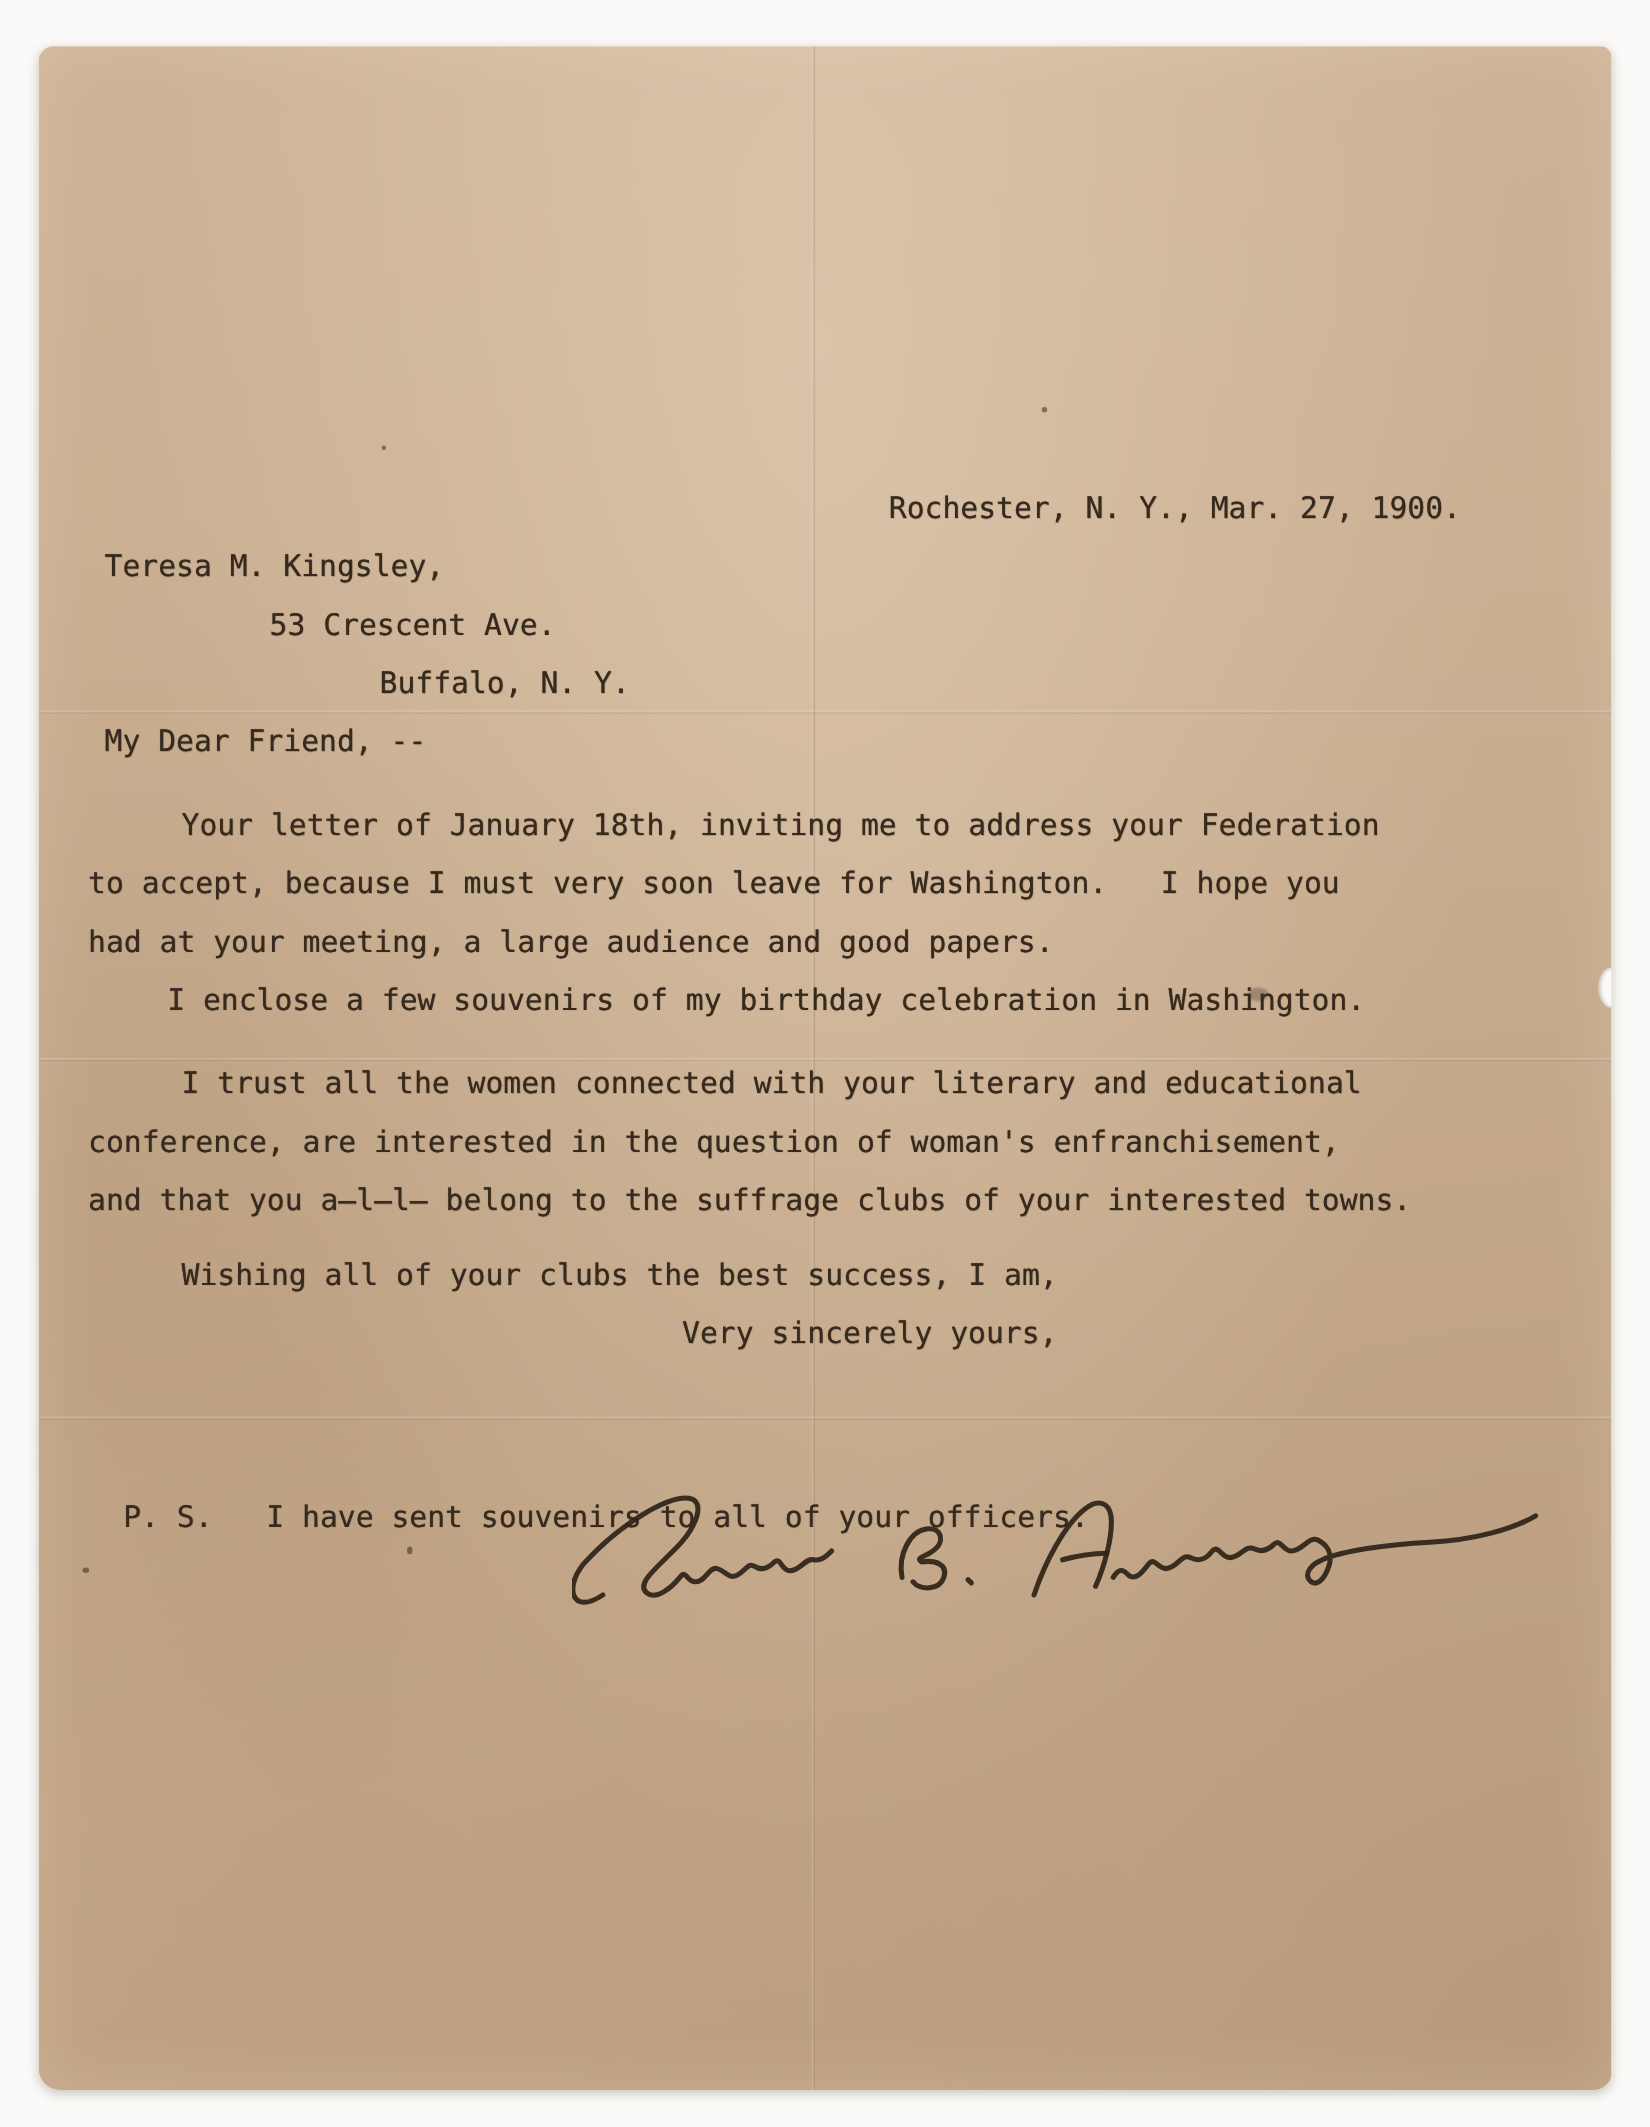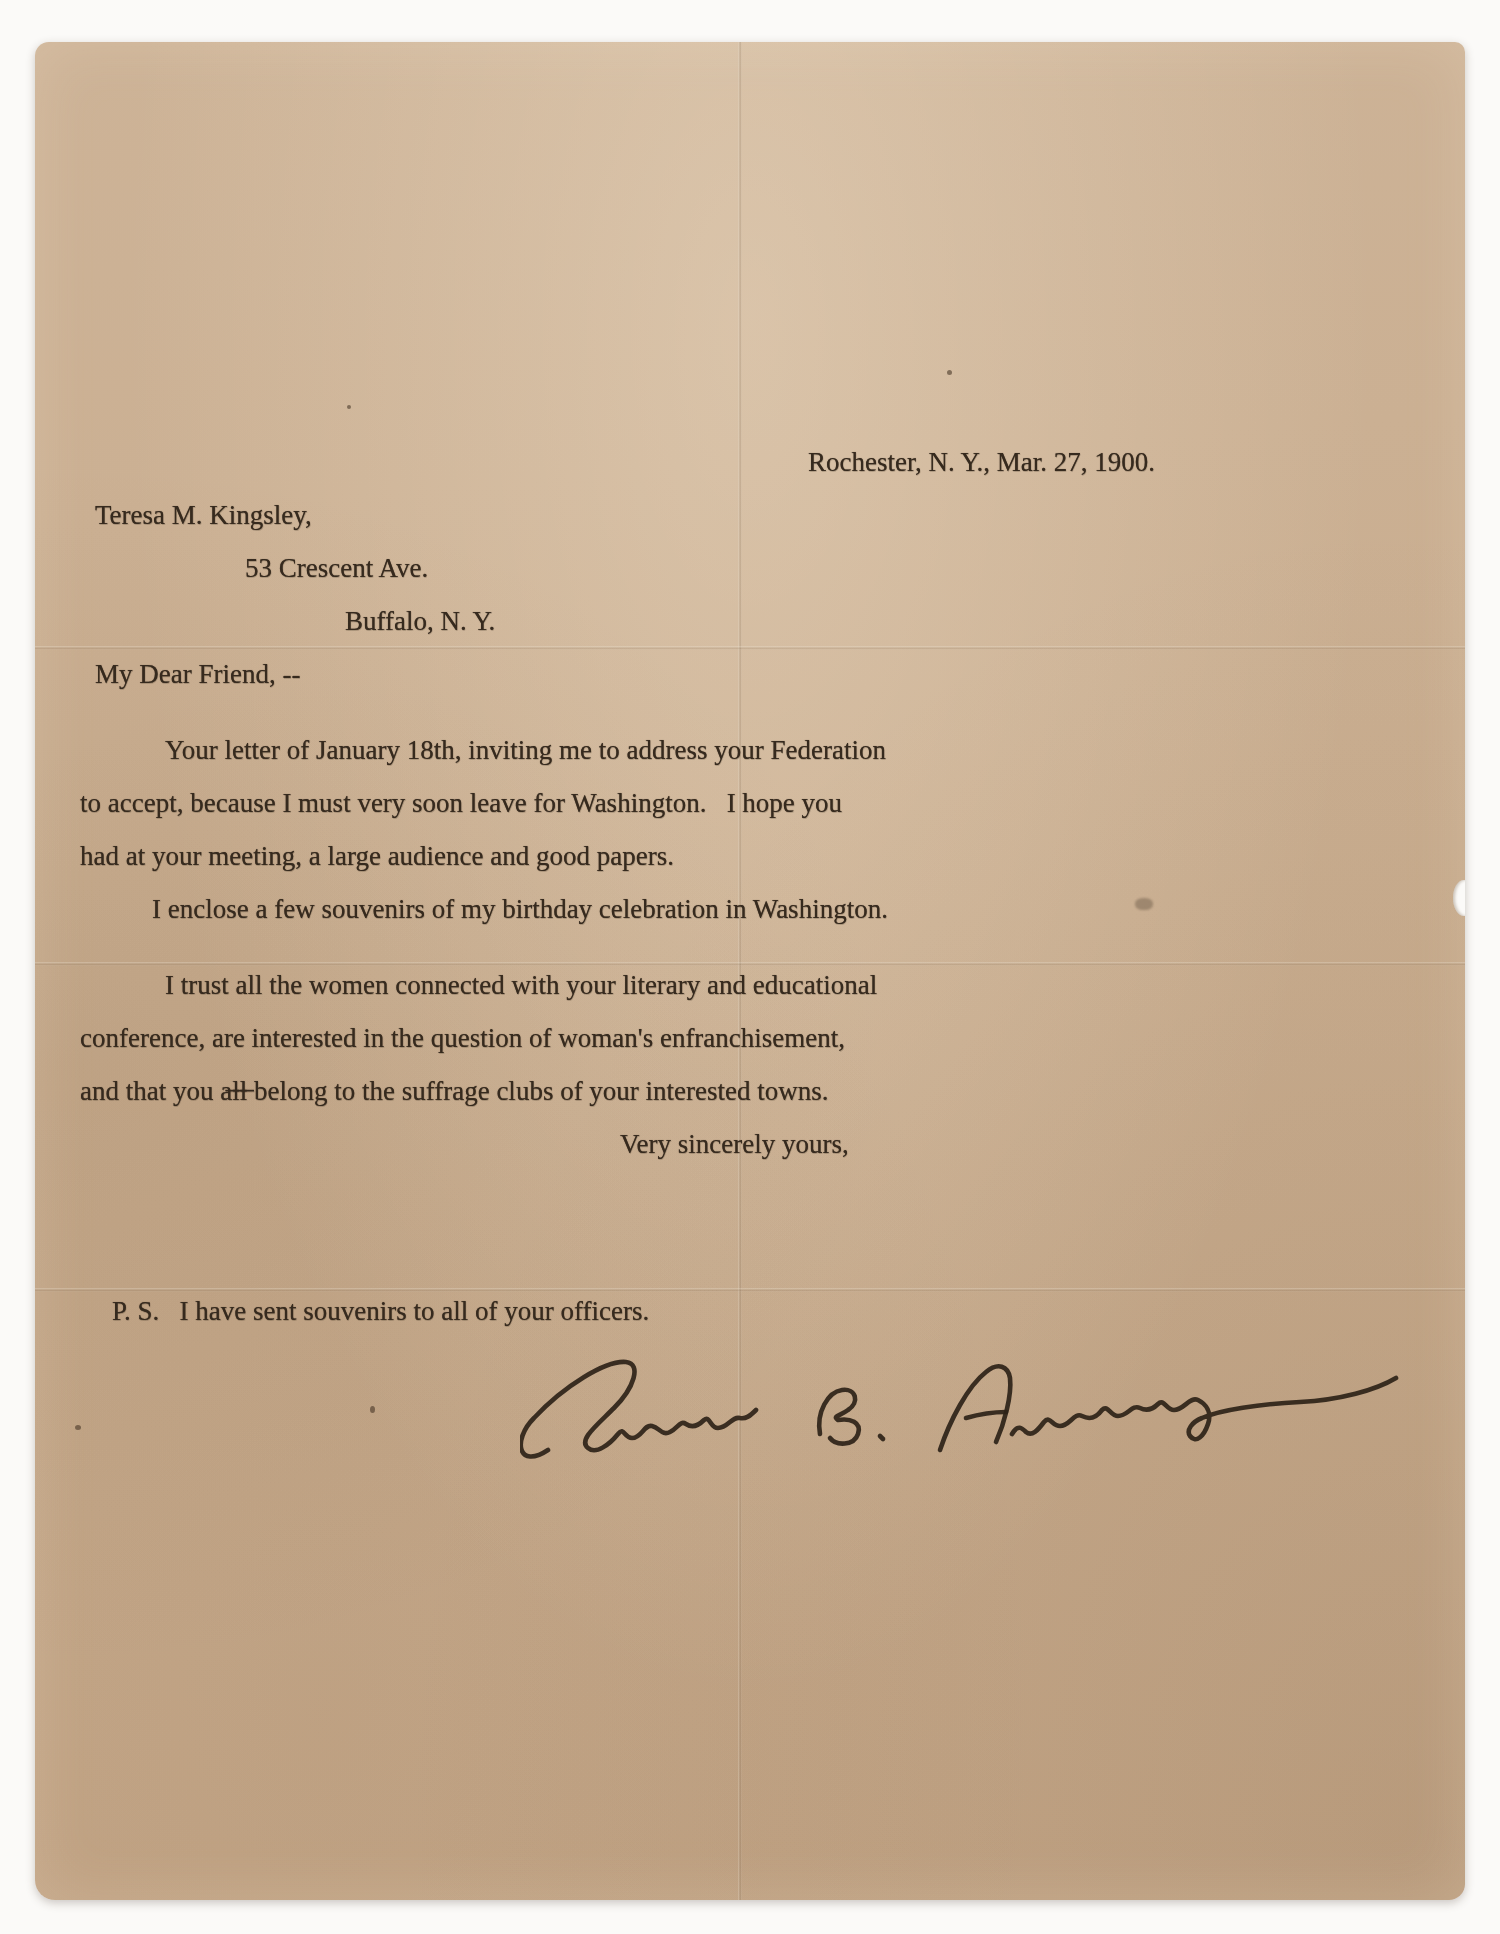--- a/index.html
+++ b/index.html
@@ -2,21 +2,21 @@
 <html><head>
 <meta charset="utf-8">
 <style>
   html,body{margin:0;padding:0;}
   body{
     width:1500px;height:1934px;
     background:#fbfaf8;
     font-family:"DejaVu Sans Mono","Liberation Mono",monospace;
     position:relative;overflow:hidden;
   }
-  .stage{position:absolute;left:0;top:0;width:1500px;height:1934px;font-family:Liberation Serif, serif;}
+  .stage{position:absolute;left:0;top:0;width:1500px;height:1934px;}
   .paper{
     position:absolute;left:35px;top:42px;width:1430px;height:1858px;
     background:
       radial-gradient(ellipse at 50% 15%, rgba(255,244,224,0.28), transparent 62%),
       radial-gradient(ellipse at 96% 96%, rgba(116,88,58,0.14), transparent 52%),
       radial-gradient(ellipse at 2% 55%, rgba(116,88,58,0.10), transparent 42%),
       radial-gradient(ellipse at 20% 90%, rgba(116,88,58,0.08), transparent 45%),
       linear-gradient(176deg, #cdb397 0%, #c9ad8f 48%, #c3a586 100%);
     border-radius:14px 10px 16px 20px;
     box-shadow:0 3px 10px rgba(60,45,30,0.25), inset 0 0 60px rgba(255,240,215,0.18);
@@ -96,20 +96,21 @@
       <div class="line k-recipient-street">53 Crescent Ave.</div>
       <div class="line k-recipient-city">Buffalo, N. Y.</div>
       <div class="line k-salutation">My Dear Friend, --</div>
       <div class="line k-paragraph-first">Your letter of January 18th, inviting me to address your Federation</div>
       <div class="line k-paragraph-line">to accept, because I must very soon leave for Washington.   I hope you</div>
       <div class="line k-paragraph-line">had at your meeting, a large audience and good papers.</div>
       <div class="line k-paragraph-first-tight">I enclose a few souvenirs of my birthday celebration in Washington.</div>
       <div class="line k-paragraph-first">I trust all the women connected with your literary and educational</div>
       <div class="line k-paragraph-line">conference, are interested in the question of woman's enfranchisement,</div>
       <div class="line k-paragraph-line">and that you a̶l̶l̶ belong to the suffrage clubs of your interested towns.</div>
+      <div class="line k-paragraph-first-small">Wishing all of your clubs the best success, I am,</div>
       <div class="line k-closing">Very sincerely yours,</div>
       <div class="line k-postscript">P. S.   I have sent souvenirs to all of your officers.</div>
     </div>
 
   <svg class="signature" viewBox="0 0 900 150" role="img" aria-label="Susan B. Anthony">
     <path d="M28,118 C-2,138 -8,108 14,86 C44,54 86,28 106,30 C122,32 114,56 94,76 C76,94 58,108 68,116 C76,123 90,112 98,102 C104,94 104,106 112,106 C122,106 124,92 132,94 C140,96 142,104 150,100 C158,96 160,88 166,92 C172,96 178,94 184,88 C190,83 190,96 198,96 C208,96 212,84 220,86 C226,87 230,84 236,78"></path>
     <path d="M300,102 C296,80 308,60 322,58 C336,56 340,70 328,78 C320,84 312,84 318,88 C330,86 342,90 338,102 C334,114 316,114 310,106"></path>
     <path d="M360,104 l3,3"></path>
     <path d="M420,118 C430,88 448,54 466,40 C478,30 488,34 490,46 C492,64 484,92 476,110"></path>
     <path d="M446,86 C460,82 474,80 486,80"></path>

